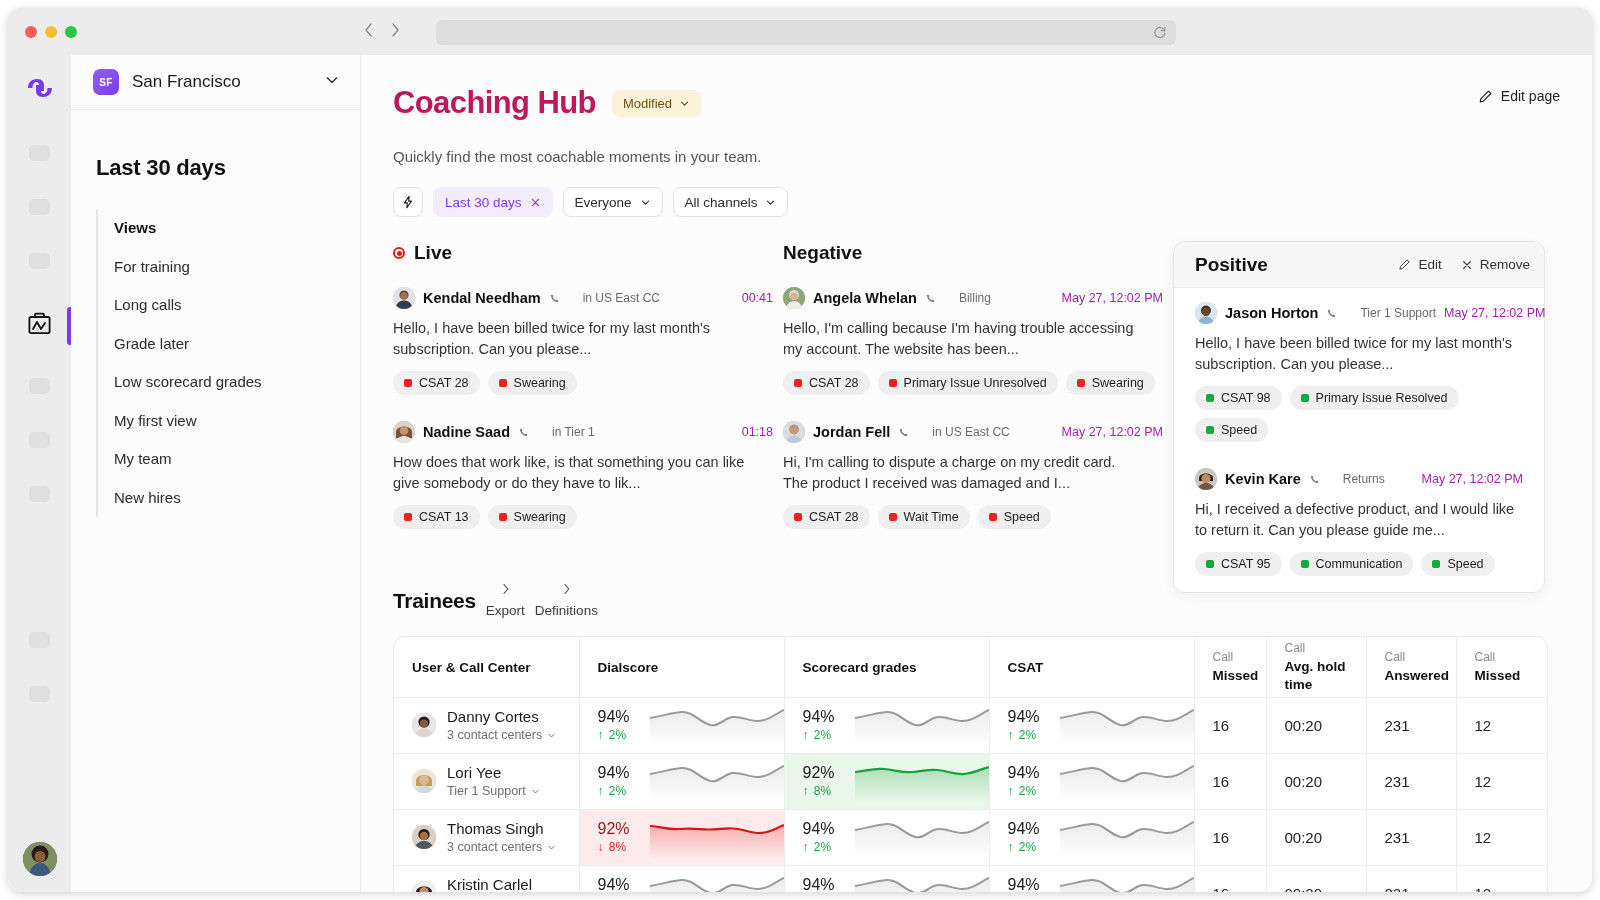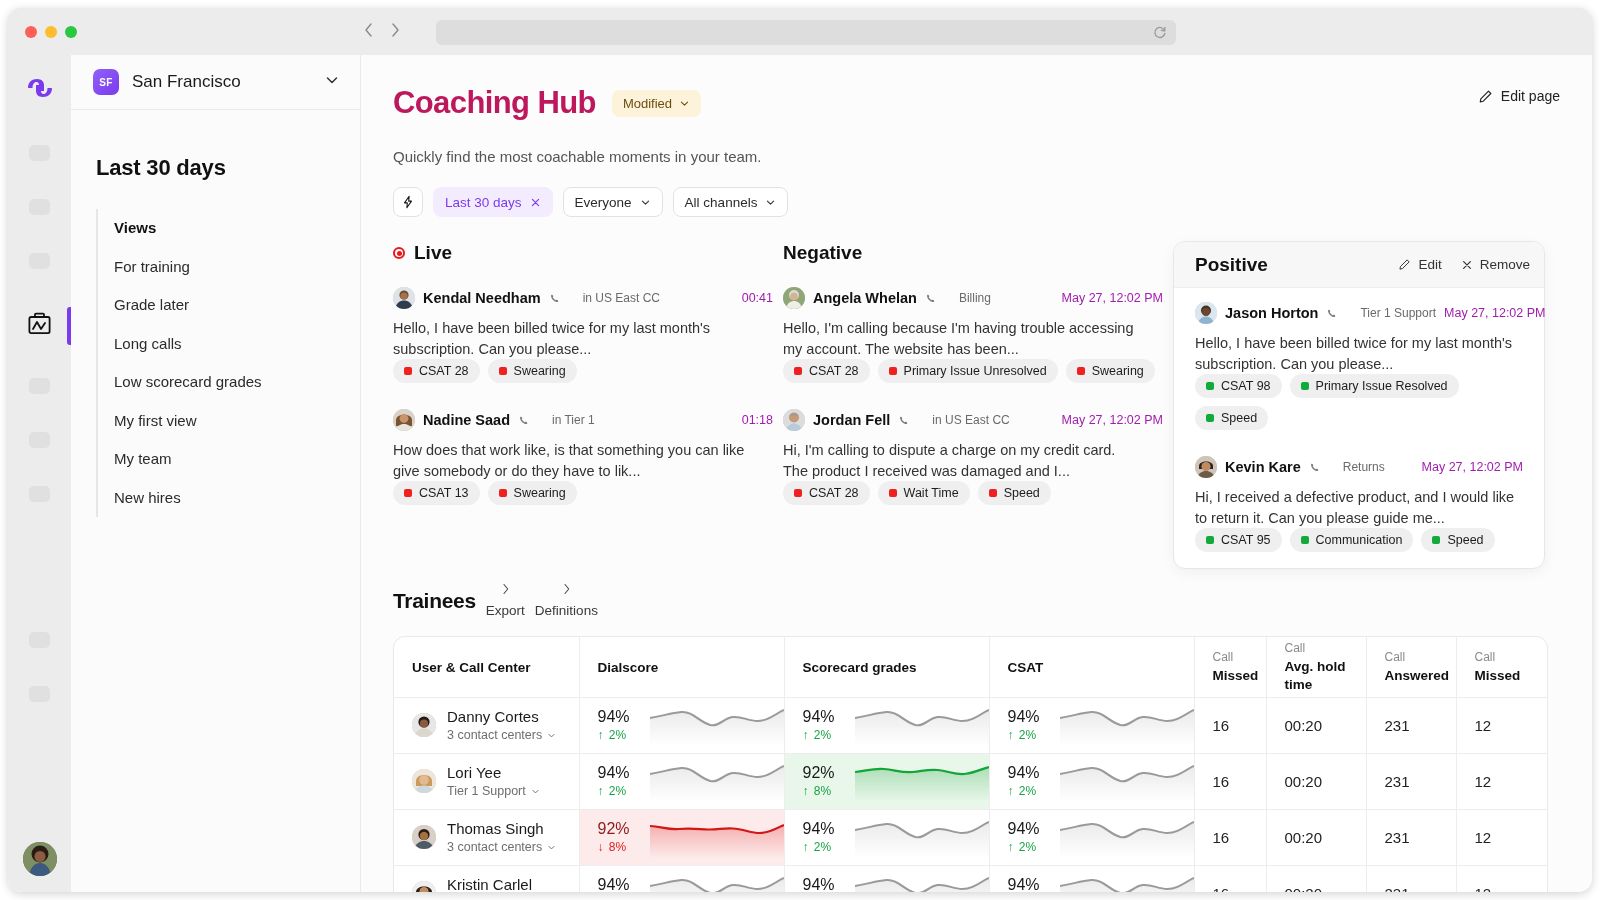--- a/index.html
+++ b/index.html
@@ -184,21 +184,21 @@
     width: 22px; height: 22px; border-radius: 50%; flex: 0 0 auto;
     overflow: hidden; background: #cfc6bb;
   }
   .cname { font-size: 14.5px; font-weight: bold; color: #111; white-space: nowrap; }
   .cmeta { font-size: 12px; color: #6a6a6a; display: flex; align-items: center; gap: 23px; white-space: nowrap; }
   .ctime { margin-left: auto; font-size: 12.5px; color: #a21caf; white-space: nowrap; }
   .call-text {
     font-size: 14.5px; color: #333; line-height: 1.42; margin-top: 9px;
     max-width: 360px;
   }
-  .tags { display: flex; flex-wrap: wrap; gap: 8px; }
+  .tags { display: flex; flex-wrap: wrap; gap: 8px; margin-top: 12px; }
   .tag {
     background: #efefef; border-radius: 20px; padding: 5px 11px;
     font-size: 12.5px; color: #1d1d1d; display: flex; align-items: center; gap: 7px;
     white-space: nowrap;
   }
   .sw { width: 8px; height: 8px; border-radius: 2px; display: block; }
   .sw-red { background: #ef2020; }
   .sw-green { background: #12aa3c; }
 
   
@@ -324,22 +324,22 @@
         <span class="chev">
           <svg width="16" height="16" viewBox="0 0 16 16">
               <path d="M3.5 6 L8 10.5 L12.5 6" stroke="#333" stroke-width="1.5" fill="none" stroke-linecap="round" stroke-linejoin="round"></path>
             </svg>
         </span>
       </div>
       <div class="sb-title">Last 30 days</div>
       <div class="sb-list">
         <div class="sb-item active">Views</div>
         <div class="sb-item">For training</div>
+        <div class="sb-item">Long calls</div>
         <div class="sb-item">Grade later</div>
-        <div class="sb-item">Long calls</div>
         <div class="sb-item">Low scorecard grades</div>
         <div class="sb-item">My first view</div>
         <div class="sb-item">My team</div>
         <div class="sb-item">New hires</div>
       </div>
     </div>
 
     <div class="main">
 
       <div class="page-head">

